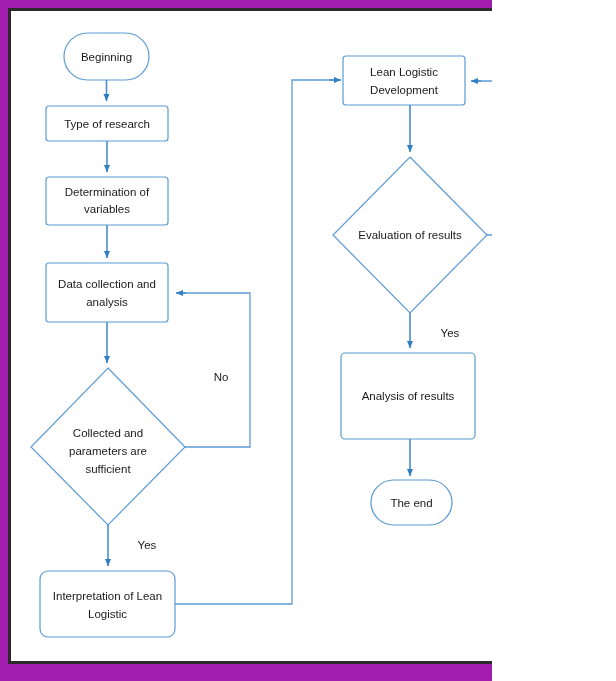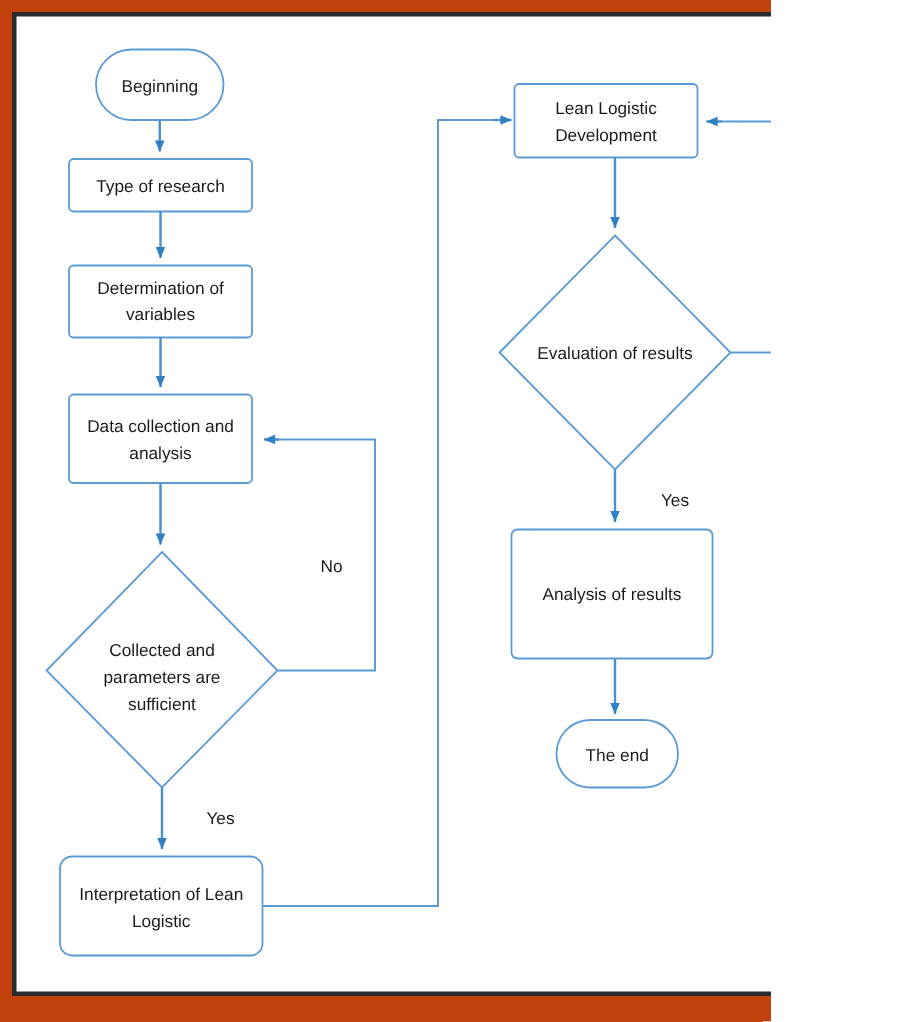--- a/index.html
+++ b/index.html
@@ -4,24 +4,23 @@
 <style>
   html, body {
     margin: 0;
     padding: 0;
     background: #ffffff;
   }
   #page {
     position: relative;
     width: 492px;
     height: 681px;
-    background: #c2410c;
+    background: #a21caf;
     font-family: "Liberation Sans", sans-serif;
     overflow: hidden;
-    padding-left: 22px;
   }
   #frame {
     position: absolute;
     left: 8px;
     top: 8px;
     width: 597px;
     height: 656px;
     border: 3px solid #2b2b2b;
     background: #ffffff;
     box-sizing: border-box;

